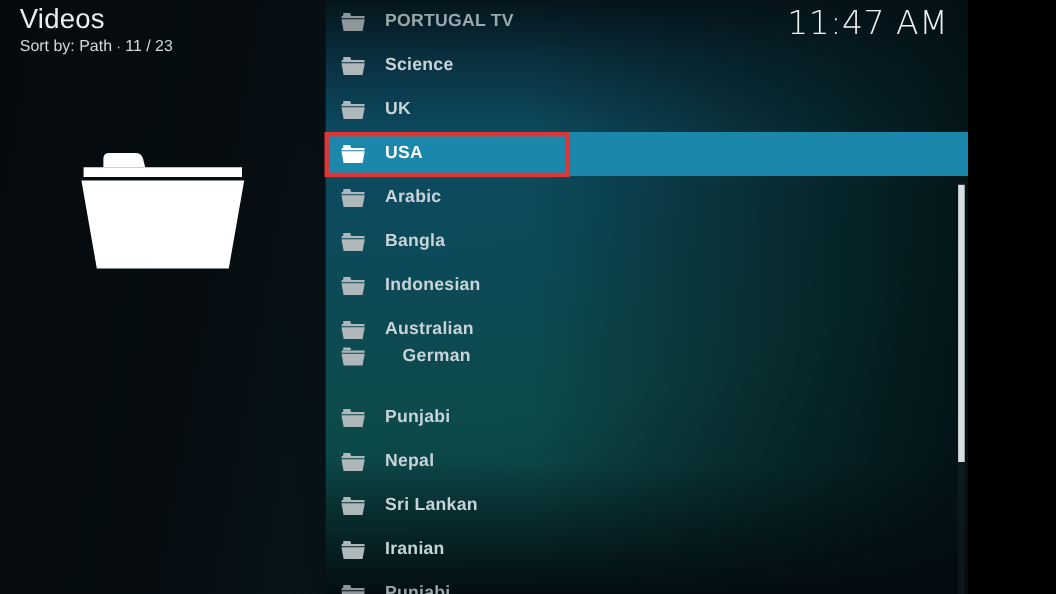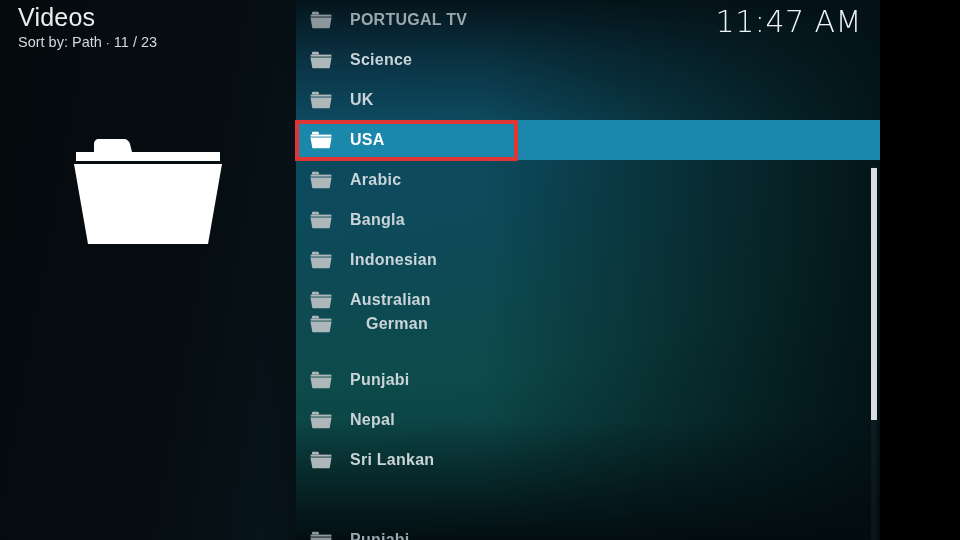--- a/index.html
+++ b/index.html
@@ -324,20 +324,30 @@
       <div class="row" style="top: 440px;">
         <span class="folder-ico">
           <svg viewBox="0 0 22 18" width="22" height="18" aria-hidden="true">
             <path d="M2 3.5 L2 1.8 C2 1.2 2.4 0.8 3 0.8 L7.6 0.8 C8.2 0.8 8.6 1.2 8.8 1.8 L9.2 3.5 Z" fill="#aeb7ba"></path>
             <path d="M0.6 3.6 L21.4 3.6 L21.4 5.6 L0.6 5.6 Z" fill="#aeb7ba"></path>
             <path d="M0.4 6.6 L21.6 6.6 L19.6 17.2 L2.4 17.2 Z" fill="#aeb7ba"></path>
           </svg>
         </span>
         <span class="label">Sri Lankan</span>
       </div>
+      <div class="row" style="top: 480px;">
+        <span class="folder-ico">
+          <svg viewBox="0 0 22 18" width="22" height="18" aria-hidden="true">
+            <path d="M2 3.5 L2 1.8 C2 1.2 2.4 0.8 3 0.8 L7.6 0.8 C8.2 0.8 8.6 1.2 8.8 1.8 L9.2 3.5 Z" fill="#aeb7ba"></path>
+            <path d="M0.6 3.6 L21.4 3.6 L21.4 5.6 L0.6 5.6 Z" fill="#aeb7ba"></path>
+            <path d="M0.4 6.6 L21.6 6.6 L19.6 17.2 L2.4 17.2 Z" fill="#aeb7ba"></path>
+          </svg>
+        </span>
+        <span class="label">Iranian</span>
+      </div>
       <div class="row dim" style="top: 520px;">
         <span class="folder-ico">
           <svg viewBox="0 0 22 18" width="22" height="18" aria-hidden="true">
             <path d="M2 3.5 L2 1.8 C2 1.2 2.4 0.8 3 0.8 L7.6 0.8 C8.2 0.8 8.6 1.2 8.8 1.8 L9.2 3.5 Z" fill="#8d979b"></path>
             <path d="M0.6 3.6 L21.4 3.6 L21.4 5.6 L0.6 5.6 Z" fill="#8d979b"></path>
             <path d="M0.4 6.6 L21.6 6.6 L19.6 17.2 L2.4 17.2 Z" fill="#8d979b"></path>
           </svg>
         </span>
         <span class="label">Punjabi</span>
       </div>

